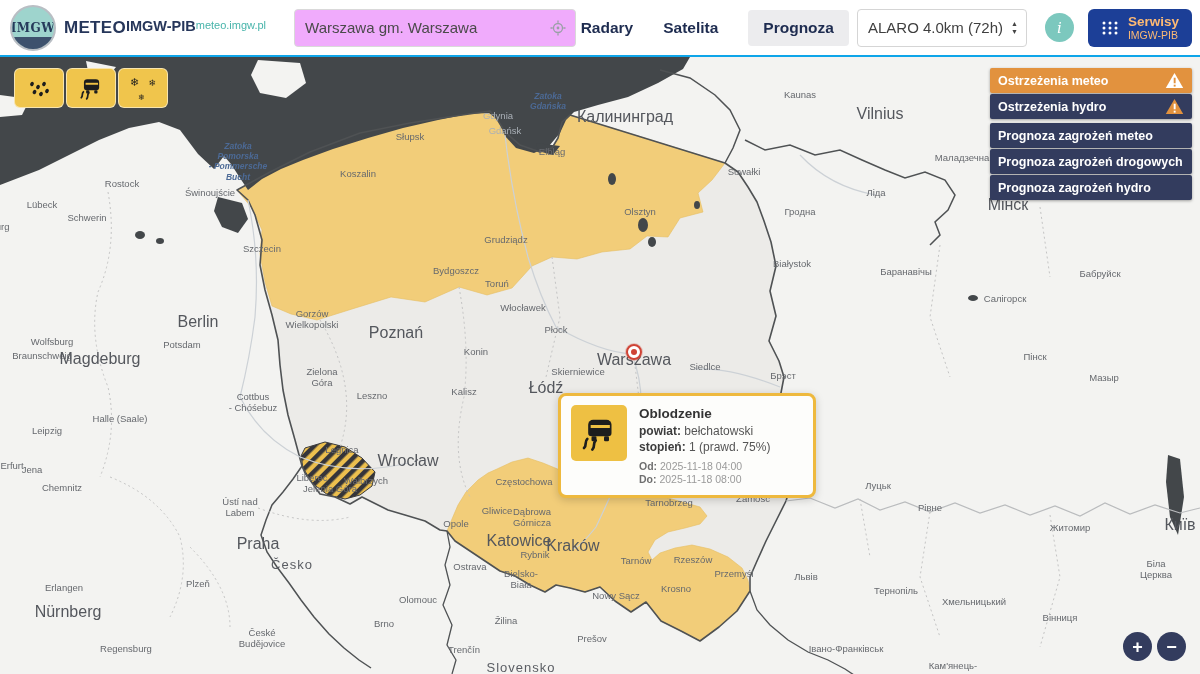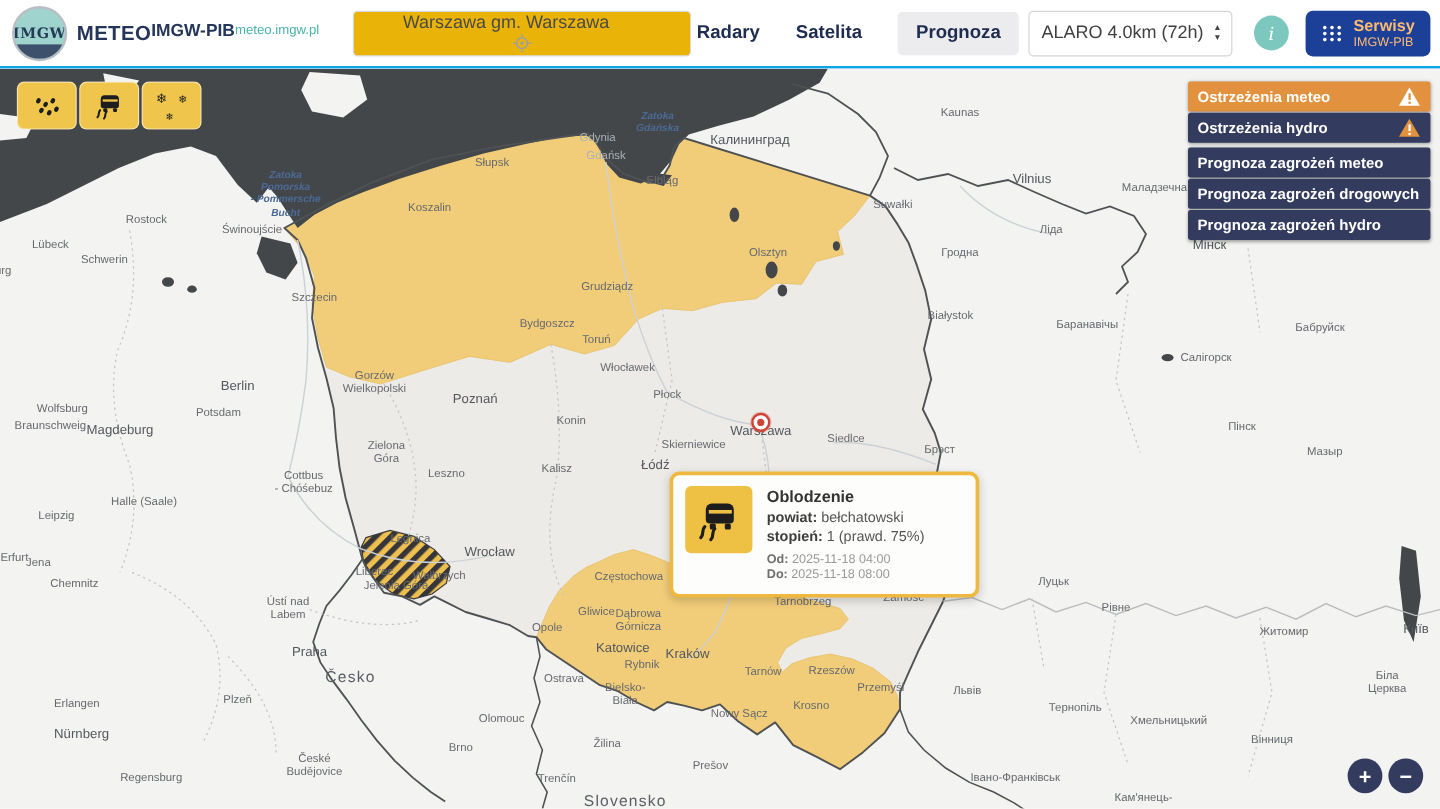--- a/index.html
+++ b/index.html
@@ -9,41 +9,41 @@
   
   header { height:57px; background:#fff; border-bottom:2px solid #0ea5e9; display:flex; align-items:center; padding:0 8px 0 10px; position:relative; z-index:30; flex:0 0 57px; }
   .logo-wrap { display:flex; align-items:center; gap:8px; }
   .logo-circle { width:46px; height:46px; border-radius:50%; background:#9ed4cd; border:2px solid #b9bec4; display:flex; align-items:center; justify-content:center; position:relative; overflow:hidden; }
   .logo-circle::after{ content:""; position:absolute; left:0; right:0; bottom:0; height:12px; background:#2b3a5c; opacity:.85;}
   .logo-text { font-family:"DejaVu Serif", serif; font-weight:bold; font-size:12px; color:#253a5a; letter-spacing:.5px; z-index:1; }
   .brand { display:flex; flex-direction:row; line-height:1.05; }
   .brand-title { font-size:17px; font-weight:bold; color:#26365a; letter-spacing:.3px; }
   .brand-sub { font-size:14.5px; font-weight:bold; color:#26365a; }
   .brand-url { font-size:11px; color:#47b4aa; margin-top:1px; }
-  .search-box { margin-left:28px; width:282px; height:38px; border:1px solid #d9d9d9; border-radius:4px; display:flex; align-items:center; background:#eab308;flex-direction:column; }
+  .search-box { margin-left:28px; width:282px; height:38px; border:1px solid #d9d9d9; border-radius:4px; display:flex; align-items:center; background:#f0abfc; }
   .search-box input { flex:1; border:none; outline:none; font-size:15px; color:#4a4a4a; padding:0 10px; font-family:"Liberation Sans", sans-serif; background:transparent; }
   .geo-btn { width:34px; height:36px; display:flex; align-items:center; justify-content:center; cursor:pointer; }
   .hspacer { flex:1; }
   .nav-link { font-size:15.5px; font-weight:bold; color:#1e2c50; margin-right:30px; cursor:pointer; }
   .mode-chip { background:#ececee; border-radius:4px; padding:9px 15px; font-size:15.5px; font-weight:bold; color:#1e2c50; margin-right:8px; cursor:pointer; }
   .model-select { width:170px; height:38px; border:1px solid #d5d5d5; border-radius:4px; display:flex; align-items:center; padding:0 8px 0 10px; font-size:15px; color:#3f3f3f; margin-right:18px; cursor:pointer; background:#fff; }
   .model-select .val { flex:1; white-space:nowrap; }
   .updown { display:flex; flex-direction:column; font-size:7px; color:#444; line-height:1.1; }
   .info-btn { width:29px; height:29px; border-radius:50%; background:#7cc8be; color:#fff; display:flex; align-items:center; justify-content:center; font-family:"DejaVu Serif", serif; font-style:italic; font-size:15px; margin-right:14px; cursor:pointer; }
   .services-btn { background:#1c3f97; border-radius:6px; height:38px; display:flex; align-items:center; gap:9px; padding:0 13px; cursor:pointer; }
   .services-txt { display:flex; flex-direction:column; line-height:1.15; color:#fdba74; }
   .services-l1 { font-size:13.5px; font-weight:bold; }
   .services-l2 { font-size:10.5px; }
 
   
   .map { position:relative; width:1200px; height:617px; background:#f3f3f1; overflow:hidden; }
   .map-svg { position:absolute; left:0; top:0; }
   #city-layer { position:absolute; left:0; top:0; width:100%; height:100%; pointer-events:none; }
   .city { position:absolute; transform:translate(-50%,-50%); font-size:9.5px; color:#66696e; white-space:pre-line; text-align:center; line-height:1.15; }
-  .city.big { font-size:11px; color:#54575d; }
+  .city.big { font-size:16px; color:#54575d; }
   .city.country { font-size:13px; color:#5a5d63; letter-spacing:1px; }
   .city.onsea { color:#aab0b7; }
   .sealabel { position:absolute; transform:translate(-50%,-50%); font-size:8.5px; font-style:italic; color:#4c6a96; white-space:pre-line; text-align:center; line-height:1.2; font-weight:bold; }
 
   
   .warn-buttons { position:absolute; left:14px; top:11px; display:flex; gap:2px; z-index:20; }
   .warn-btn { width:50px; height:40px; background:#f0c54c; border:1px solid rgba(255,255,255,.55); border-radius:6px; display:flex; align-items:center; justify-content:center; cursor:pointer; color:#1d1d1d; }
   .snow-glyph { position:relative; width:26px; height:24px; font-size:11px; color:#1d1d1d; }
   .snow-glyph .s1 { position:absolute; left:0; top:0; }
   .snow-glyph .s2 { position:absolute; right:0; top:2px; font-size:9px; }
@@ -285,21 +285,21 @@
 Budějovice</span>
         <span class="city" style="left: 418px; top: 543px;">Olomouc</span>
         <span class="city" style="left: 384px; top: 567px;">Brno</span>
         <span class="city" style="left: 470px; top: 510px;">Ostrava</span>
         <span class="city" style="left: 506px; top: 564px;">Žilina</span>
         <span class="city" style="left: 464px; top: 593px;">Trenčín</span>
         <span class="city" style="left: 592px; top: 582px;">Prešov</span>
         <span class="city country" style="left: 521px; top: 611px;">Slovensko</span>
         <span class="city big" style="left: 625px; top: 60px;">Калининград</span>
         <span class="city" style="left: 800px; top: 38px;">Kaunas</span>
-        <span class="city big" style="left: 860px; top: 57px; margin-top: 36px;">Vilnius</span>
+        <span class="city big" style="left: 880px; top: 57px;">Vilnius</span>
         <span class="city" style="left: 800px; top: 155px;">Гродна</span>
         <span class="city" style="left: 876px; top: 136px;">Ліда</span>
         <span class="city" style="left: 962px; top: 101px;">Маладзечна</span>
         <span class="city big" style="left: 1008px; top: 148px;">Мінск</span>
         <span class="city" style="left: 906px; top: 215px;">Баранавічы</span>
         <span class="city" style="left: 1005px; top: 242px;">Салігорск</span>
         <span class="city" style="left: 1100px; top: 217px;">Бабруйск</span>
         <span class="city" style="left: 1035px; top: 300px;">Пінск</span>
         <span class="city" style="left: 1104px; top: 321px;">Мазыр</span>
         <span class="city" style="left: 783px; top: 319px;">Брэст</span>

